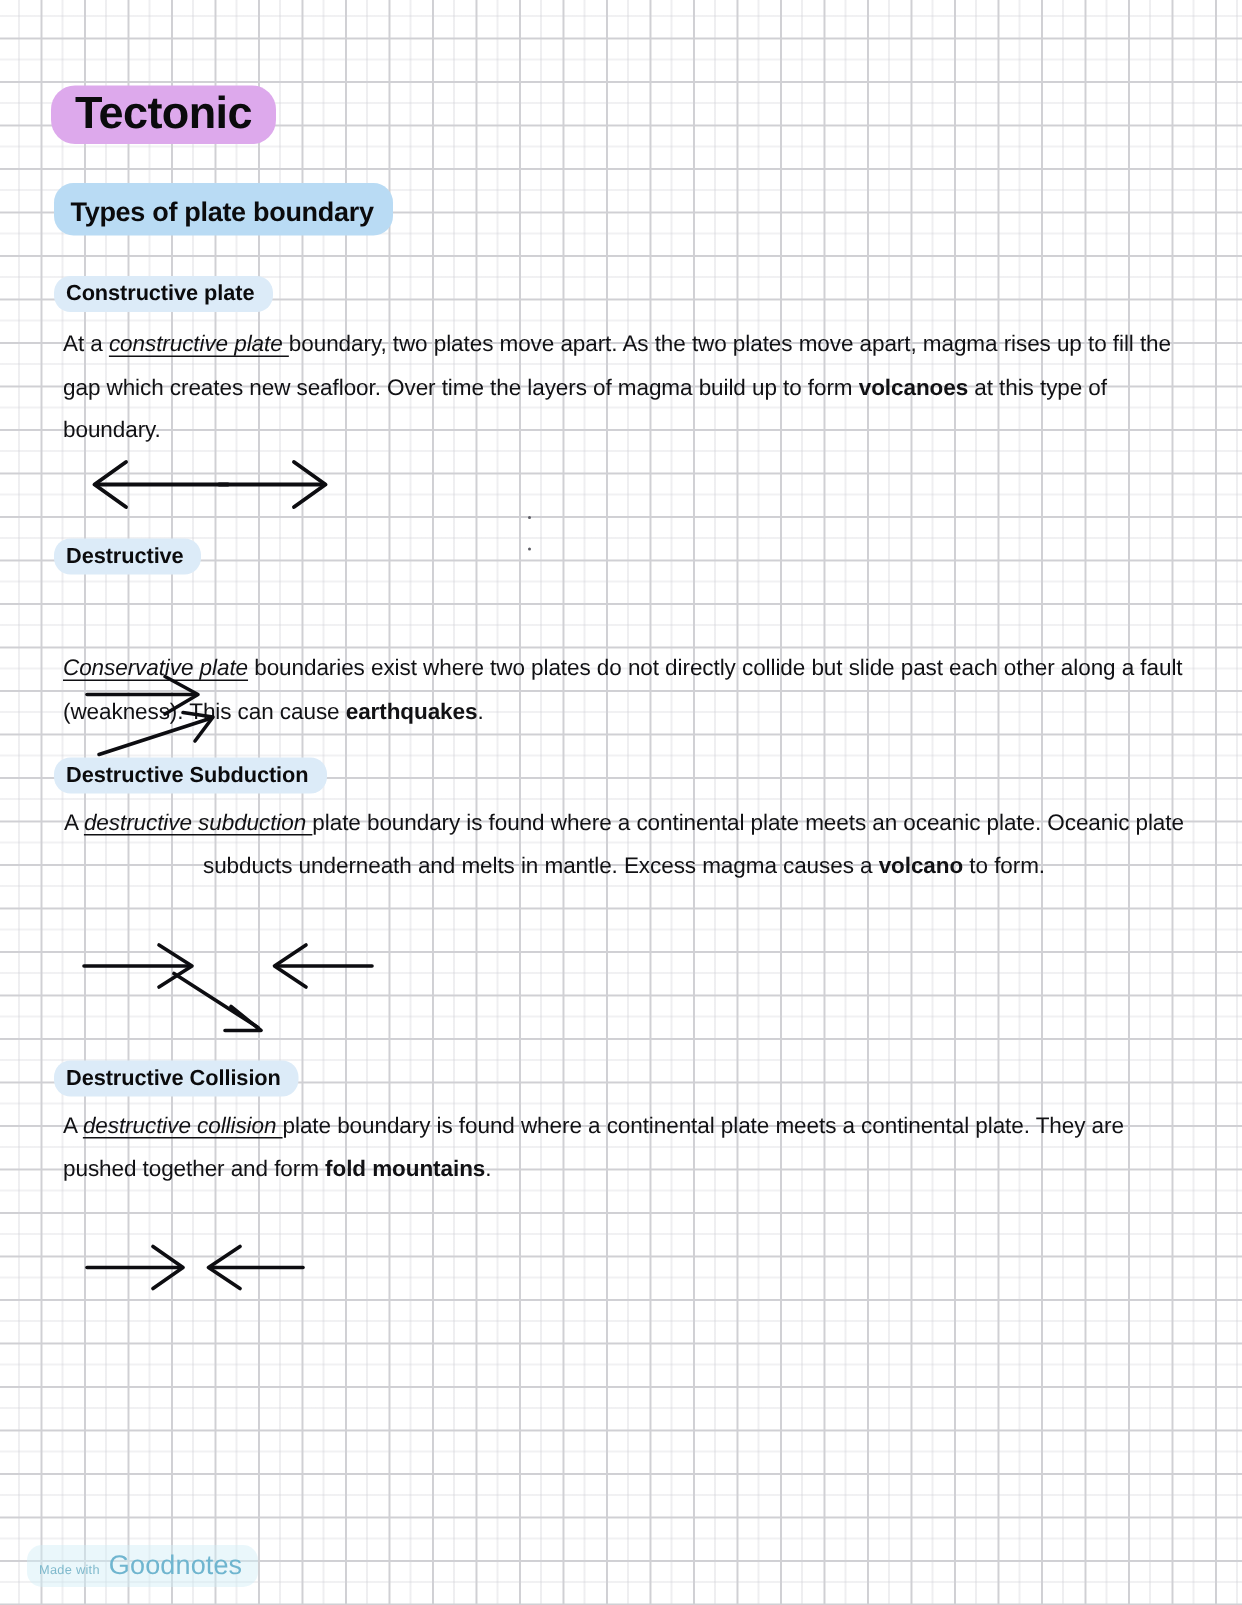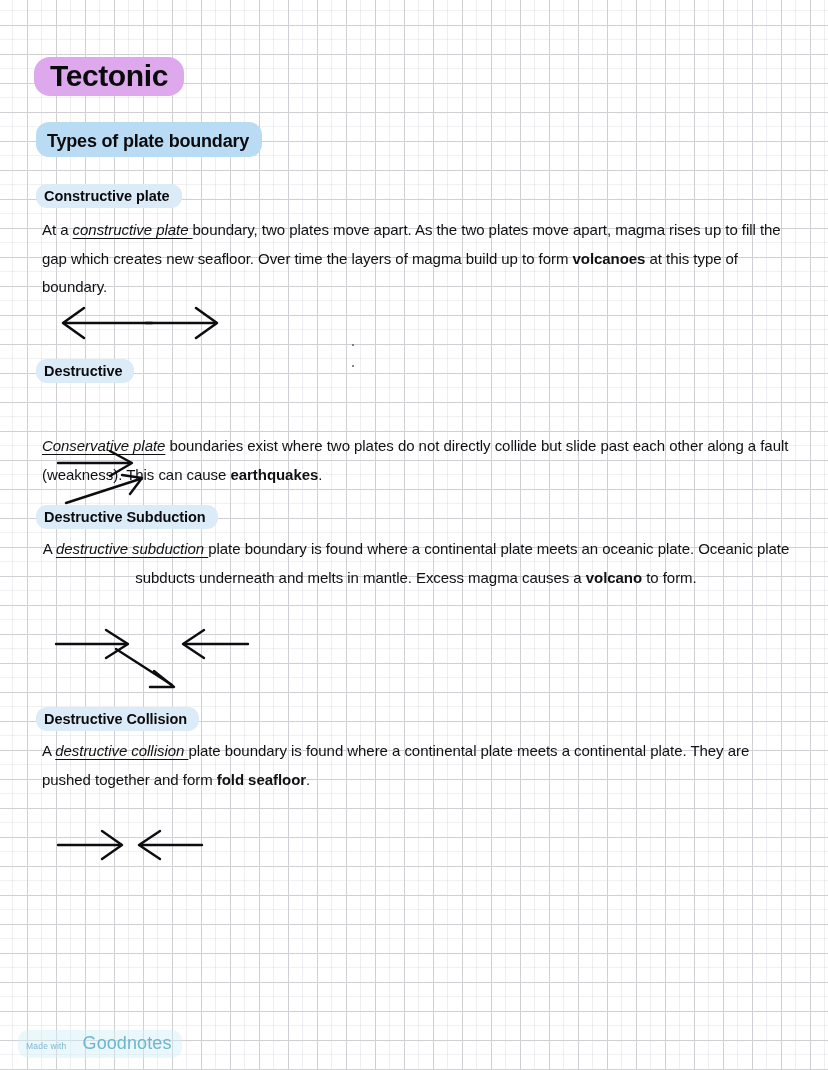--- a/index.html
+++ b/index.html
@@ -125,21 +125,21 @@
     border-radius: 50%;
   }
 
   
   .watermark {
     position: absolute;
     left: 18px;
     top: 1030px;
     display: flex;
     align-items: baseline;
-    gap: 16px;
+    gap: 6px;
     padding: 3px 10px 4px 8px;
     border-radius: 10px;
     background: rgba(208,238,246,0.45);
   }
   .wm-made {
     font-size: 8.5px;
     color: #7fb9cc;
     letter-spacing: 0.2px;
   }
   .wm-brand {
@@ -222,21 +222,21 @@
           <polyline points="110,48 130,64 106,64" fill="none" stroke="#0d0d11" stroke-width="2.4" stroke-linecap="round" stroke-linejoin="round"></polyline>
         </svg>
       </div>
     </div>
 
     <div class="section" style="top:707px;">
       <div class="sec-head-wrap">
         <span class="sec-head">Destructive Collision</span>
       </div>
       <div class="body-text" style="top:30px;">
-        <span>A </span><i>destructive collision </i><span>plate boundary is found where a continental plate meets a continental plate. They are pushed together and form </span><b>fold seafloor</b><span>.</span>
+        <span>A </span><i>destructive collision </i><span>plate boundary is found where a continental plate meets a continental plate. They are pushed together and form </span><b>fold mountains</b><span>.</span>
       </div>
       <div class="diagram" style="left:50px; top:118px;">
         <svg width="170" height="40" viewBox="0 0 170 40">
 
           <line x1="8" y1="20" x2="70" y2="20" stroke="#0d0d11" stroke-width="2.4" stroke-linecap="round"></line>
           <polyline points="52,6 72,20 52,34" fill="none" stroke="#0d0d11" stroke-width="2.4" stroke-linecap="round" stroke-linejoin="round"></polyline>
 
           <line x1="152" y1="20" x2="90" y2="20" stroke="#0d0d11" stroke-width="2.4" stroke-linecap="round"></line>
           <polyline points="110,6 89,20 110,34" fill="none" stroke="#0d0d11" stroke-width="2.4" stroke-linecap="round" stroke-linejoin="round"></polyline>
         </svg>

